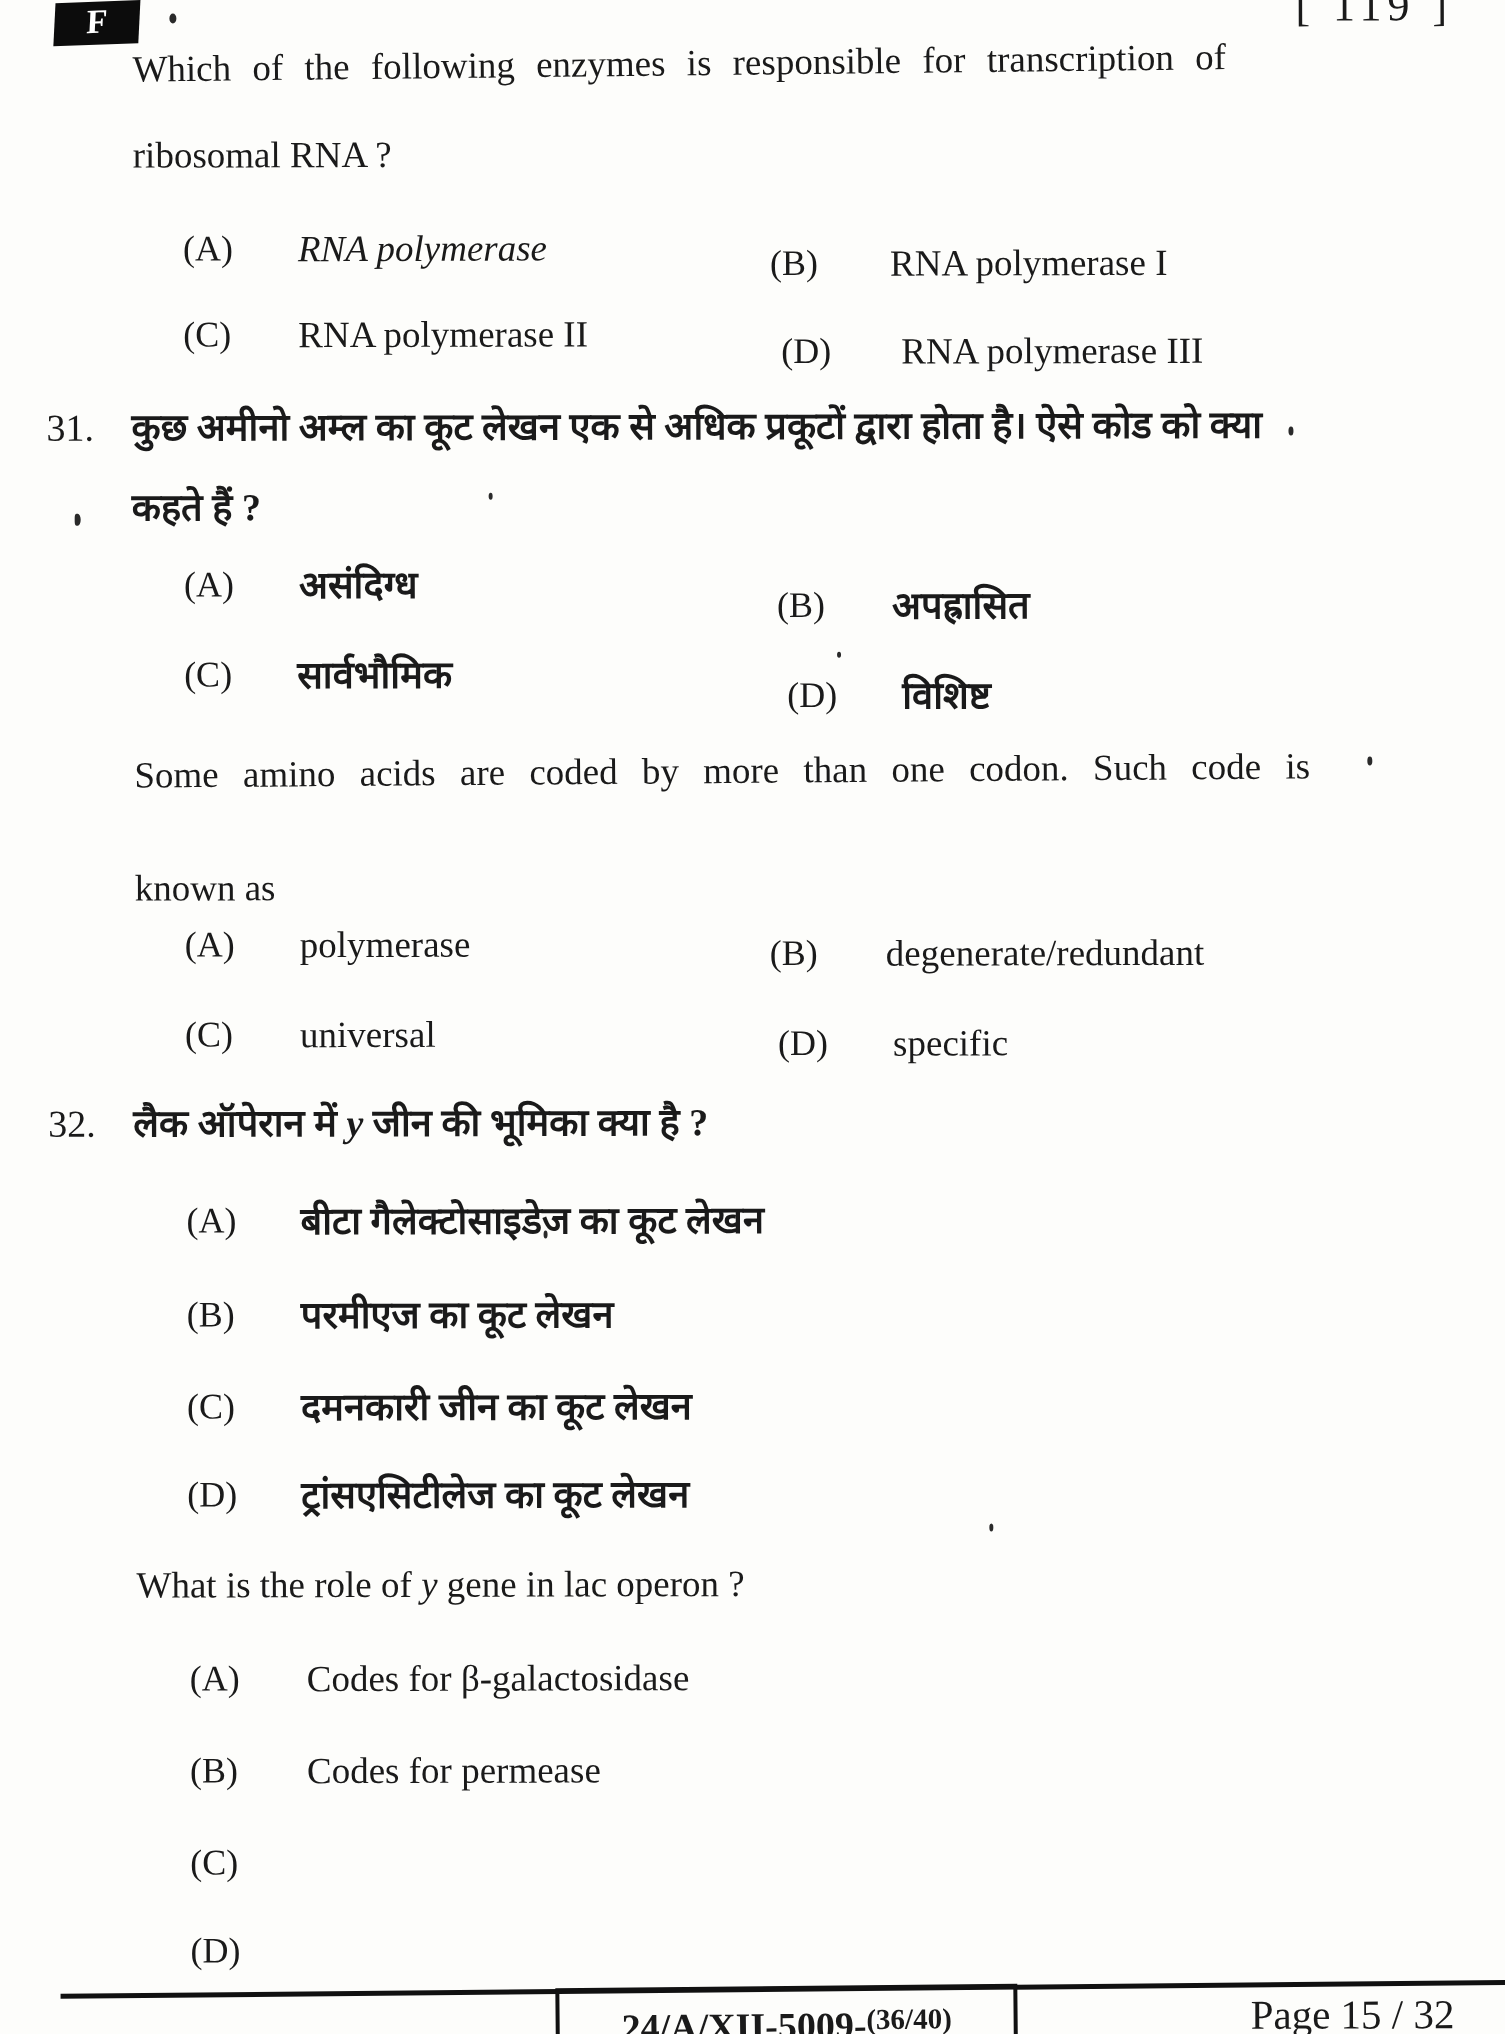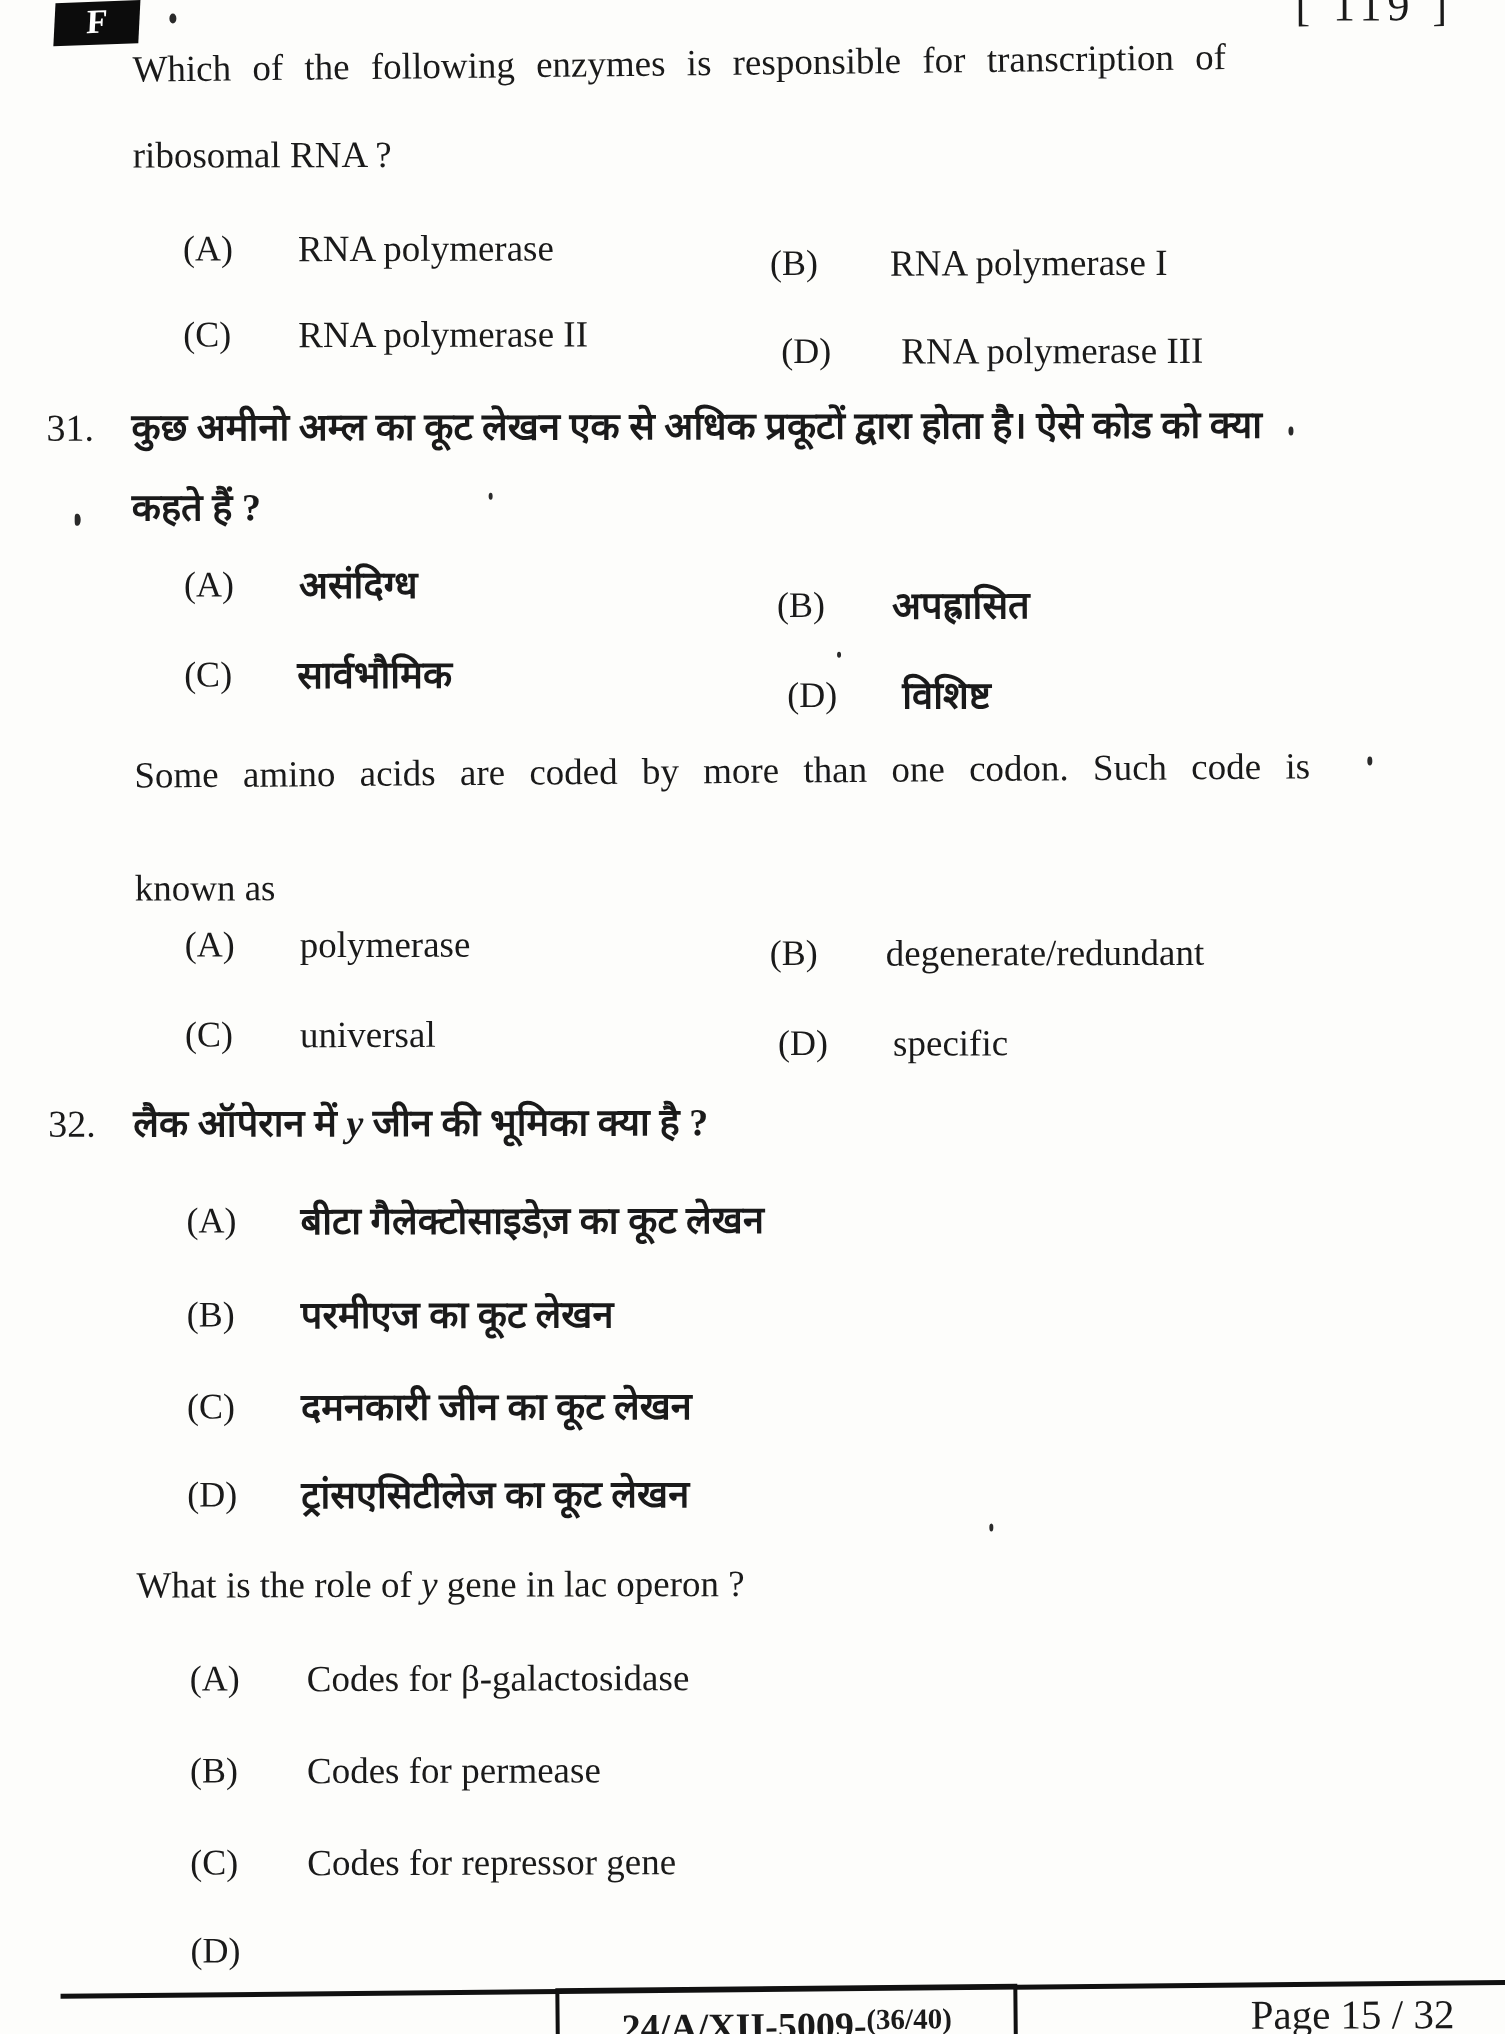--- a/index.html
+++ b/index.html
@@ -46,21 +46,21 @@
   <div class="scan">
 
     <div class="fbox">F</div>
     <div class="speck" style="left:172px;top:12px;width:7px;height:10px;"></div>
     <div class="pageref">[ 119 ]</div>
 
     <div class="abs en ws1 r1" style="left:135px;top:46px;">Which of the following enzymes is responsible for transcription of</div>
     <div class="abs en" style="left:135px;top:132px;">ribosomal RNA ?</div>
 
     <div class="abs lbl" style="left:185px;top:226px;">(A)</div>
-    <div class="abs en" style="left:300px;top:226px;">RNA polymerase</div>
+    <div class="abs en" style="left:300px;top:226px;font-style:italic;">RNA polymerase</div>
     <div class="abs lbl" style="left:772px;top:242px;">(B)</div>
     <div class="abs en" style="left:892px;top:242px;">RNA polymerase I</div>
     <div class="abs lbl" style="left:185px;top:312px;">(C)</div>
     <div class="abs en" style="left:300px;top:312px;">RNA polymerase II</div>
     <div class="abs lbl" style="left:783px;top:330px;">(D)</div>
     <div class="abs en" style="left:903px;top:330px;">RNA polymerase III</div>
 
     <div class="abs hi-num" style="left:48px;top:404px;">31.</div>
     <div class="abs hi" style="left:133px;top:398px;">कुछ अमीनो अम्ल का कूट लेखन एक से अधिक प्रकूटों द्वारा होता है। ऐसे कोड को क्या</div>
     <div class="abs hi" style="left:133px;top:478px;">कहते हैं ?</div>
@@ -99,21 +99,20 @@
     <div class="abs lbl" style="left:186px;top:1472px;">(D)</div>
     <div class="abs hi" style="left:300px;top:1466px;">ट्रांसएसिटीलेज का कूट लेखन</div>
 
     <div class="abs en" style="left:135px;top:1562px;"><span>What is the role of </span><span class="ital">y</span><span> gene in lac operon ?</span></div>
 
     <div class="abs lbl" style="left:188px;top:1656px;">(A)</div>
     <div class="abs en" style="left:305px;top:1656px;">Codes for β-galactosidase</div>
     <div class="abs lbl" style="left:188px;top:1748px;">(B)</div>
     <div class="abs en" style="left:305px;top:1748px;">Codes for permease</div>
     <div class="abs lbl" style="left:188px;top:1840px;">(C)</div>
-    <div class="abs en" style="left:305px;top:1840px;">Codes for repressor gene</div>
     <div class="abs lbl" style="left:188px;top:1928px;">(D)</div>
 
     <div class="speck" style="left:1290px;top:428px;width:5px;height:9px;"></div>
     <div class="speck" style="left:490px;top:492px;width:4px;height:7px;"></div>
     <div class="speck" style="left:838px;top:652px;width:4px;height:6px;"></div>
     <div class="speck" style="left:1368px;top:758px;width:5px;height:9px;"></div>
     <div class="speck" style="left:988px;top:1524px;width:4px;height:8px;"></div>
     <div class="speck" style="left:543px;top:1230px;width:4px;height:8px;"></div>
 
     <div class="footer-rule"></div>

